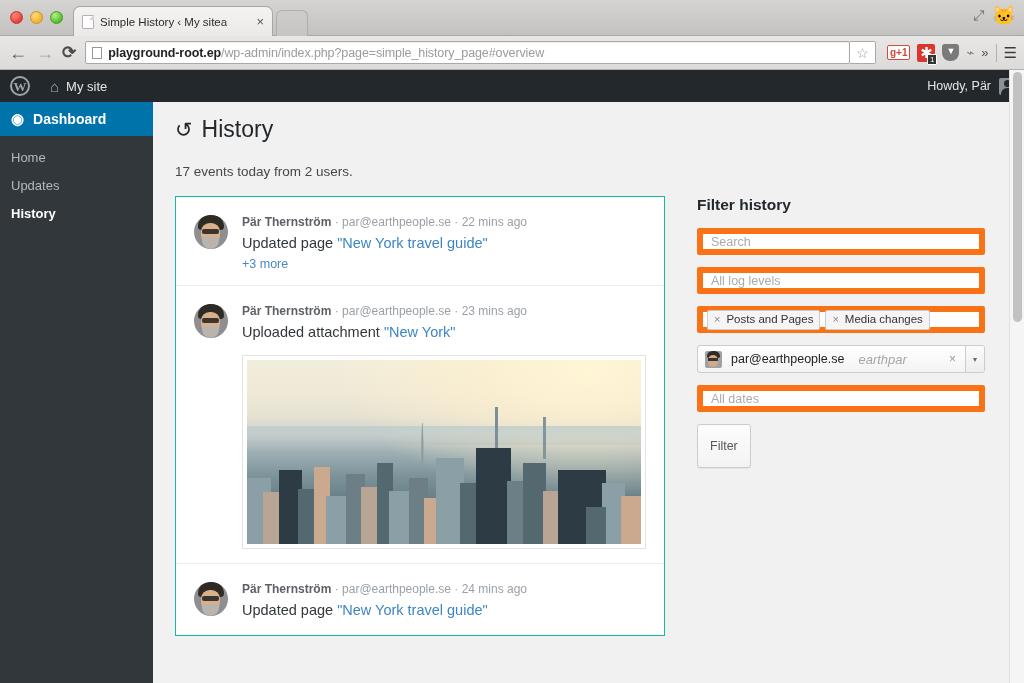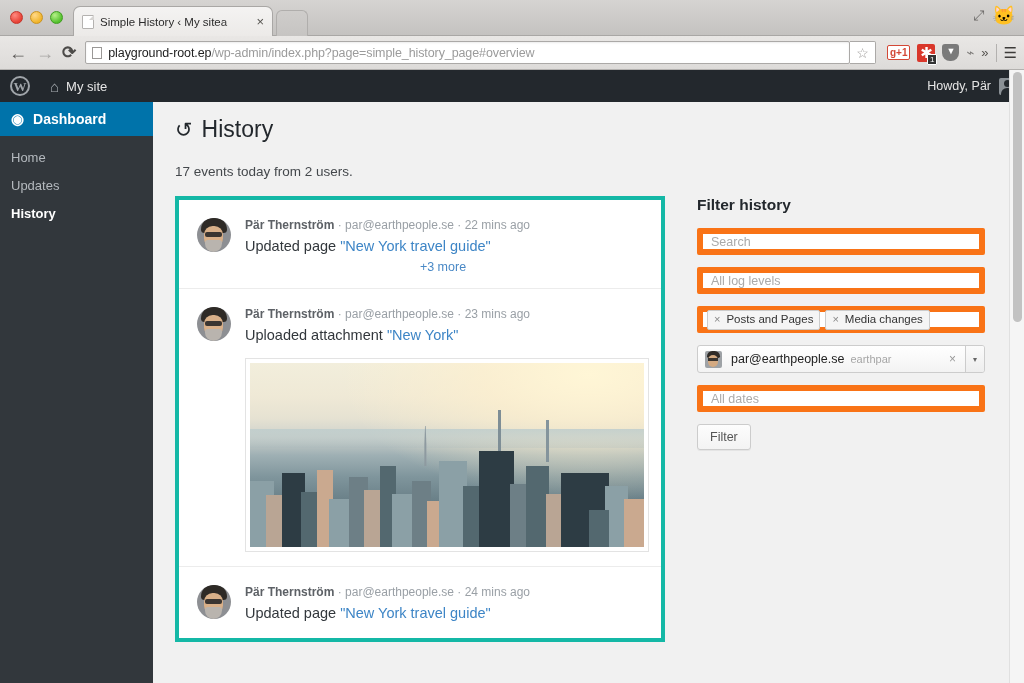--- a/index.html
+++ b/index.html
@@ -67,21 +67,21 @@
   .omnibox {
     flex: 1 1 auto; height: 23px; background: #fff;
     border: 1px solid #aba9a7; border-radius: 2px;
     display: flex; align-items: center; padding: 0 6px; gap: 6px;
     box-shadow: inset 0 1px 2px rgba(0,0,0,.08);
   }
   .page-icon {
     width: 10px; height: 12px; background: #fff; border: 1px solid #9a9896; flex: 0 0 auto;
   }
   .url { font-size: 12.5px; color: #9b9b9b; white-space: nowrap; letter-spacing: -0.1px; }
-  .url b { color: #222; font-weight: normal; }
+  .url b { color: #222; font-weight: bold; }
   .star-box {
     width: 26px; height: 23px; background: #fff; border: 1px solid #aba9a7; border-left: none;
     display: flex; align-items: center; justify-content: center; margin-left: -7px;
     border-radius: 0 2px 2px 0;
   }
   .star { font-size: 14px; color: #9b9997; }
   .ext { display: flex; align-items: center; gap: 7px; padding-left: 4px; }
   .gplus {
     font-size: 10px; color: #d34836; border: 1px solid #d34836; border-radius: 2px;
     padding: 0 2px; font-weight: bold; line-height: 13px; background: #fff;
@@ -158,38 +158,38 @@
   .page-title {
     display: flex; align-items: center; gap: 9px;
     font-size: 23px; font-weight: normal; color: #23282d; margin-bottom: 21px;
     font-family: "Liberation Sans", sans-serif;
   }
   .hist-ico { font-size: 21px; color: #23282d; line-height: 1; }
   .events-summary { font-size: 13.5px; color: #44484c; margin-bottom: 17px; }
 
   .cols { display: flex; gap: 32px; }
   .log-col { width: 490px; flex: 0 0 490px; }
-  .log-card { background: #fff; border: 4px solid #14b8a6; }
+  .log-card { background: #fff; border: 1px solid #14b8a6; }
 
   .log-item { padding: 16px 20px 14px 18px; display: flex; gap: 14px; border-bottom: 1px solid #ececec; }
   .log-item:last-child { border-bottom: none; }
   .avatar {
     width: 34px; height: 34px; border-radius: 50%; flex: 0 0 34px; overflow: hidden;
     background: #8d8f93; position: relative; margin-top: 2px;
   }
   .avatar .hair { position:absolute; left:4px; top:0px; width:26px; height:15px; border-radius: 13px 13px 4px 4px; background:#2e2a26; }
   .avatar .face { position:absolute; left:7px; top:8px; width:19px; height:22px; border-radius: 9px 9px 10px 10px; background:#d9b089; }
   .avatar .glass { position:absolute; left:8px; top:14px; width:17px; height:5px; background:#3a3531; border-radius:2px; }
   .avatar .beard { position:absolute; left:8px; top:22px; width:17px; height:12px; background:#b9b4ae; border-radius: 3px 3px 9px 9px; }
   .log-body { flex: 1 1 auto; min-width: 0; }
   .log-meta { font-size: 12px; color: #9aa0a6; line-height: 18px; margin-bottom: 2px; }
   .log-meta .who { color: #5d6166; font-weight: bold; }
   .log-text { font-size: 14.5px; color: #32373c; line-height: 21px; }
   .log-text a, .link { color: #3d85c6; text-decoration: none; }
-  .log-more { font-size: 12.5px; color: #4a89c6; margin-top: 3px; text-align: center; }
+  .log-more { font-size: 12.5px; color: #4a89c6; margin-top: 3px; }
 
   .thumb-wrap {
     margin-top: 12px; width: 404px; height: 194px;
     border: 1px solid #e3e3e3; background: #fff; padding: 4px;
   }
   .thumb {
     width: 100%; height: 100%; position: relative; overflow: hidden;
     background:
       radial-gradient(ellipse at 86% 6%, rgba(255,246,214,1) 0%, rgba(255,240,205,.65) 22%, rgba(255,255,255,0) 52%),
       linear-gradient(to bottom,
@@ -234,32 +234,32 @@
     display: flex; align-items: center; padding-left: 7px;
   }
   .s2-avatar {
     width: 17px; height: 17px; border-radius: 2px; overflow: hidden; position: relative;
     background: #9ea2a6; flex: 0 0 17px; margin-right: 9px;
   }
   .s2-avatar .h { position:absolute; left:2px; top:0; width:13px; height:7px; background:#2f2b27; border-radius:6px 6px 2px 2px;}
   .s2-avatar .f { position:absolute; left:3px; top:4px; width:10px; height:12px; background:#d4aa82; border-radius:5px 5px 5px 5px;}
   .s2-avatar .g { position:absolute; left:3px; top:7px; width:10px; height:3px; background:#39342f;}
   .s2-main { font-size: 12.5px; color: #222; }
-  .s2-sub { font-size: 11px; color: #a6a6a6; margin-left: 6px; }
+  .s2-sub { font-size: 13px; color: #a6a6a6; margin-left: 14px; font-style: italic; }
   .s2-clear { margin-left: auto; color: #999; font-size: 12px; padding-right: 9px; }
   .s2-arrow {
     width: 19px; height: 26px; border-left: 1px solid #ccc;
     background: linear-gradient(to bottom, #fbfbfb, #eee);
     display: flex; align-items: center; justify-content: center;
     font-size: 8px; color: #666; border-radius: 0 2px 2px 0;
   }
   .filter-btn {
     background: linear-gradient(to bottom, #fdfdfd, #f3f3f3);
     border: 1px solid #ccc; border-radius: 3px;
-    font-size: 12.5px; color: #555; padding: 5px 12px;
+    font-size: 12.5px; color: #555; padding: 14px 12px;
     box-shadow: 0 1px 0 rgba(0,0,0,.05);
   }
 
   .scrollbar {
     position: absolute; right: 0; top: 0; width: 15px; height: 613px;
     background: #f5f5f5; border-left: 1px solid #e0e0e0; z-index: 20;
   }
   .scroll-thumb {
     position: absolute; left: 3px; top: 2px; width: 9px; height: 250px;
     background: #c2c2c2; border-radius: 5px;

